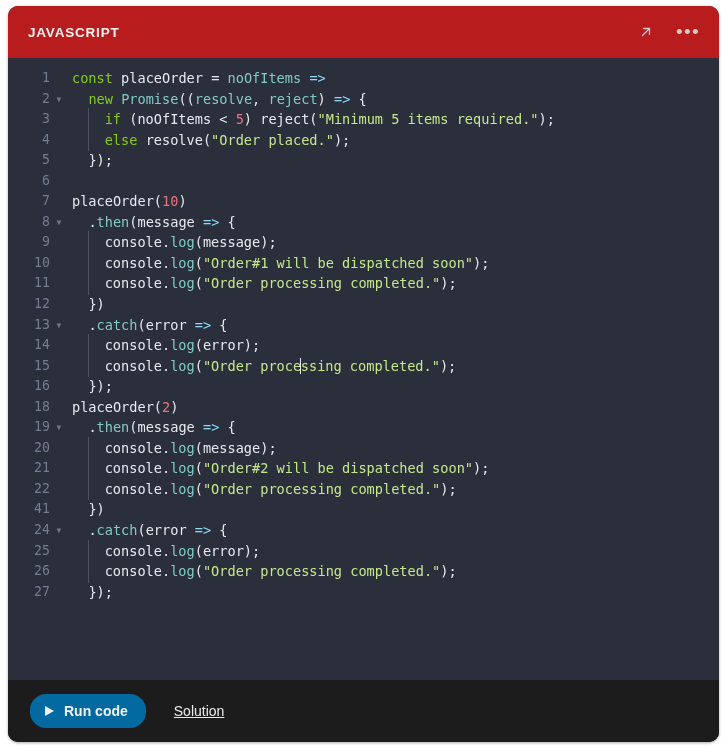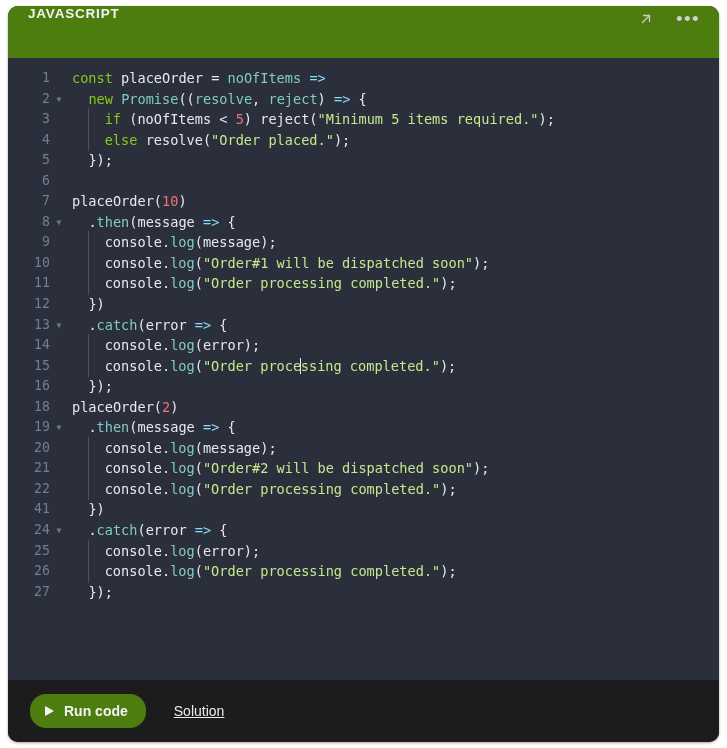--- a/index.html
+++ b/index.html
@@ -31,23 +31,23 @@
     overflow: hidden;
     box-shadow: 0 1px 3px rgba(0,0,0,0.35);
     display: flex;
     flex-direction: column;
   }
 
   
   .editor-header {
     height: 52px;
     flex: 0 0 52px;
-    background: #4d7c0f;
-    display: flex;
-    align-items: flex-start;
+    background: #b91c1c;
+    display: flex;
+    align-items: center;
     padding: 0 18px 0 20px;
     box-sizing: border-box;
   }
 
   .lang-label {
     color: #f2f2f2;
     font-size: 13.5px;
     font-weight: bold;
     letter-spacing: 0.8px;
     font-family: "Liberation Sans", sans-serif;
@@ -171,21 +171,21 @@
     display: flex;
     align-items: center;
     padding: 0 22px;
     box-sizing: border-box;
   }
 
   .run-btn {
     display: inline-flex;
     align-items: center;
     gap: 10px;
-    background: #4d7c0f;
+    background: #0369a1;
     color: #f3f3f3;
     border: none;
     border-radius: 16px;
     padding: 9px 18px 9px 15px;
     font-size: 14px;
     font-weight: bold;
     font-family: "Liberation Sans", sans-serif;
     cursor: pointer;
   }
   .play-tri {

